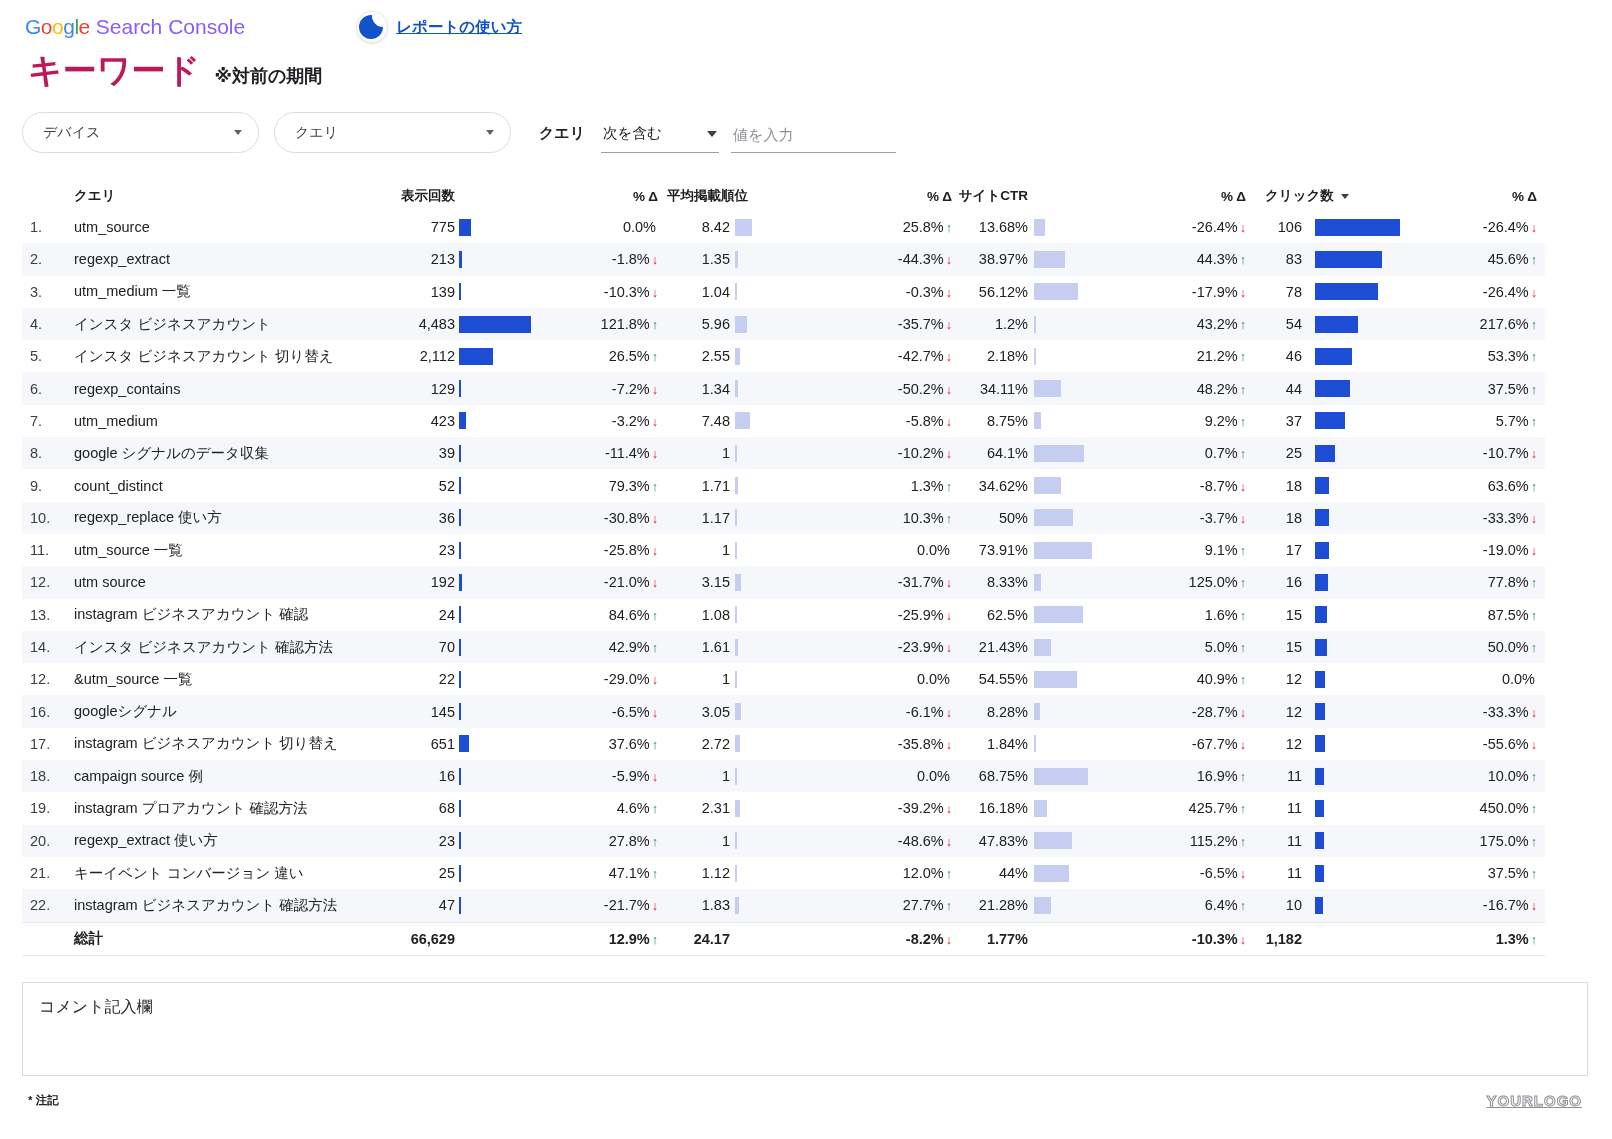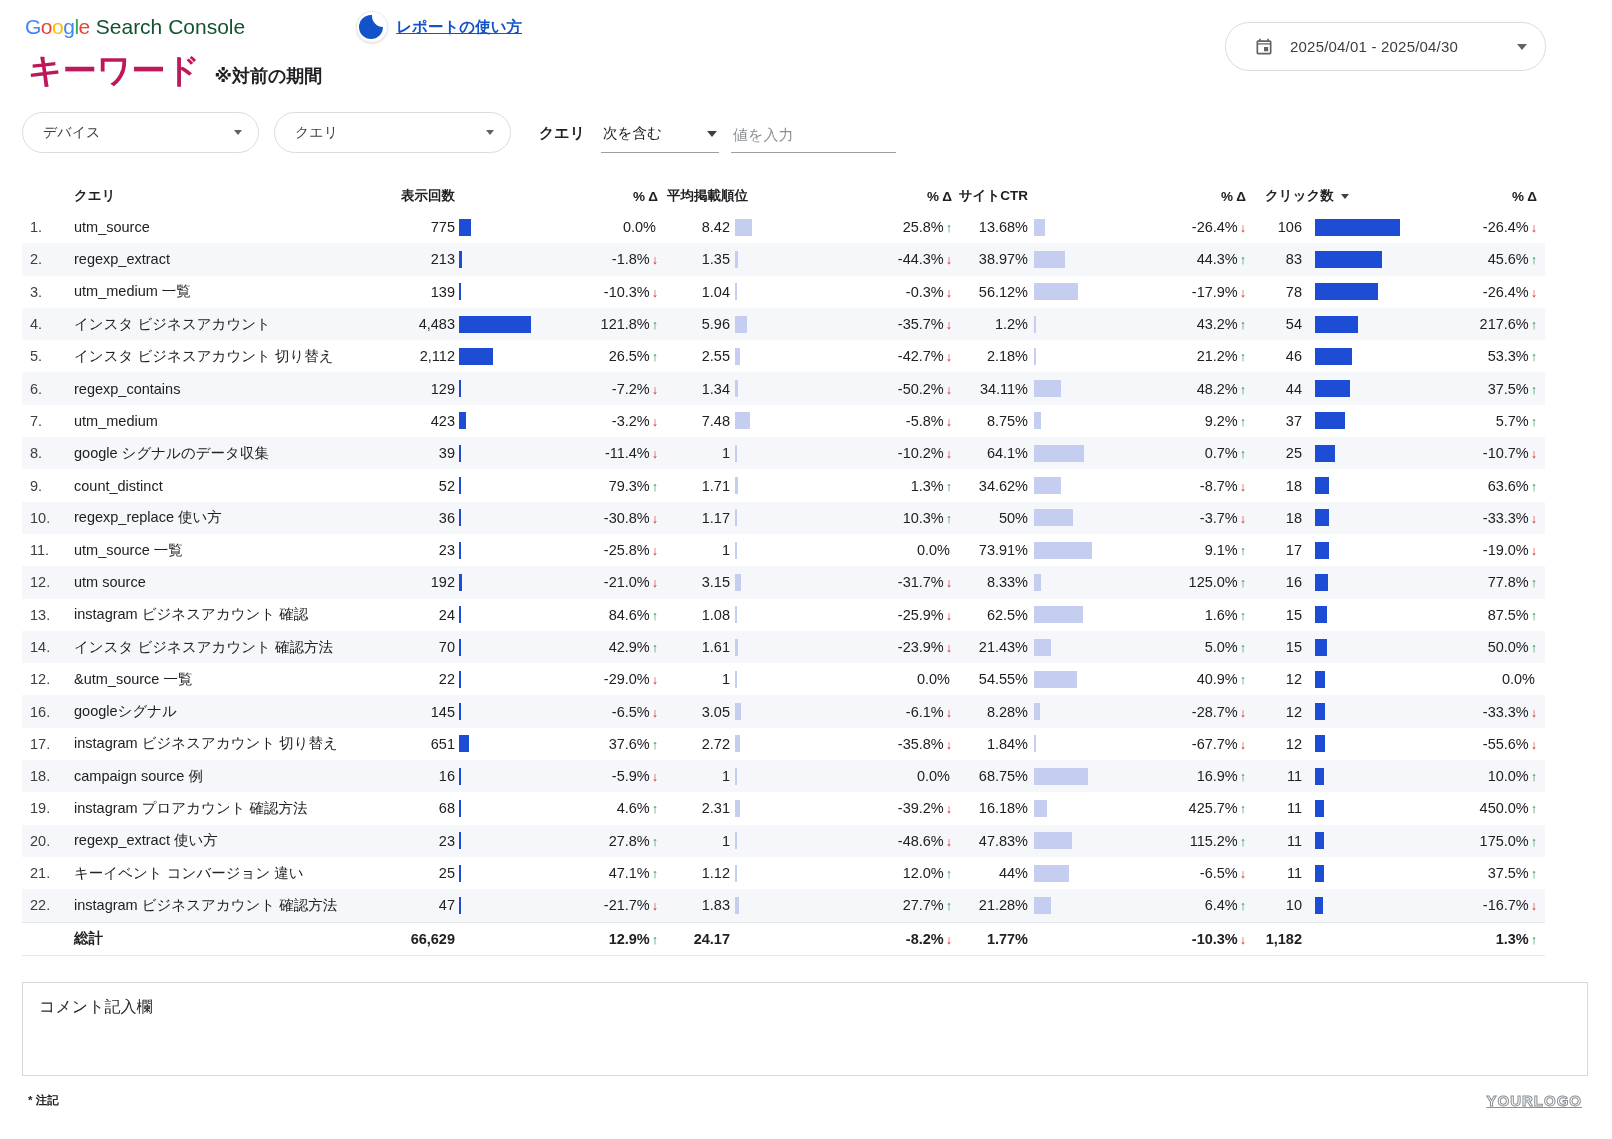--- a/index.html
+++ b/index.html
@@ -3,21 +3,21 @@
 <meta charset="utf-8">
 <style>
   * { margin:0; padding:0; box-sizing:border-box; }
   html,body { background:#fff; }
   body { font-family:"Liberation Sans","DejaVu Sans",sans-serif; color:#202124; }
   .page { position:relative; width:1612px; height:1139px; overflow:hidden; background:#fff; padding-top:12px; }
 
   
   .logo-row { display:flex; align-items:center; margin-left:25px; height:30px; }
   .glogo { font-size:21px; font-weight:400; letter-spacing:-0.5px; }
-  .glogo-suffix { font-size:21px; color:#14532d; margin-left:6px; font-weight:400; }
+  .glogo-suffix { font-size:21px; color:#8b5cf6; margin-left:6px; font-weight:400; }
   .help { display:flex; align-items:center; margin-left:112px; gap:9px; }
   .crescent { position:relative; width:30px; height:30px; border-radius:50%; background:#fff;
               box-shadow:0 0 0 1px #e8eaed, 0 1px 3px rgba(60,64,67,.3); overflow:hidden; flex:none; }
   .crescent::before { content:""; position:absolute; left:2px; top:3px; width:24px; height:24px;
               border-radius:50%; background:var(--link,#1a56cc); }
   .crescent::after { content:""; position:absolute; right:-7px; top:-7px; width:22px; height:22px;
               border-radius:50%; background:#fff; }
   .help a { color:var(--link,#1155cc); font-weight:700; font-size:15.5px; text-decoration:underline; cursor:pointer;text-align:right; }
   .title-row { margin:6px 0 0 28px; display:flex; align-items:baseline; }
   .title-row h1 { font-size:34px; font-weight:700; color:#be185d; }
@@ -94,27 +94,20 @@
 
   <div class="logo-row">
     <span class="glogo"><span style="color: rgb(66, 133, 244);">G</span><span style="color: rgb(234, 67, 53);">o</span><span style="color: rgb(251, 188, 5);">o</span><span style="color: rgb(66, 133, 244);">g</span><span style="color: rgb(52, 168, 83);">l</span><span style="color: rgb(234, 67, 53);">e</span></span>
     <span class="glogo-suffix">Search Console</span>
     <span class="help">
       <span class="crescent"></span>
       <a>レポートの使い方</a>
     </span>
   </div>
 
-  <div class="date-picker">
-    <svg class="cal-icon" width="20" height="20" viewBox="0 0 24 24">
-      <path fill="#5f6368" d="M19 4h-1V2h-2v2H8V2H6v2H5c-1.1 0-2 .9-2 2v13c0 1.1.9 2 2 2h14c1.1 0 2-.9 2-2V6c0-1.1-.9-2-2-2zm0 15H5V9h14v10zM5 7.5V6h14v1.5H5zM12 12h5v5h-5z"></path>
-    </svg>
-    <span class="date-text">2025/04/01 - 2025/04/30</span>
-    <span class="caret"></span>
-  </div>
 
   <div class="title-row">
     <h1>キーワード</h1>
     <span class="title-note">※対前の期間</span>
   </div>
 
   <div class="filters">
     <div class="pill">
       <span>デバイス</span>
       <span class="caret"></span>

